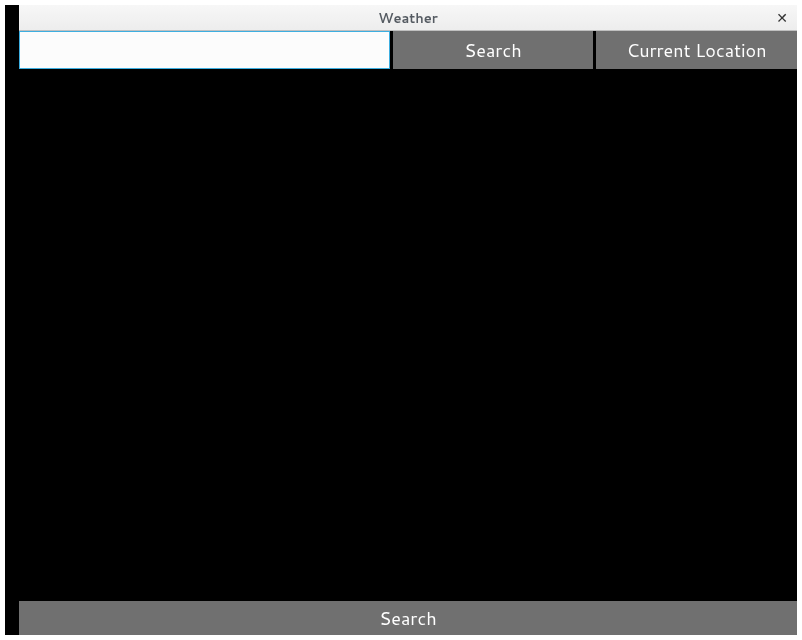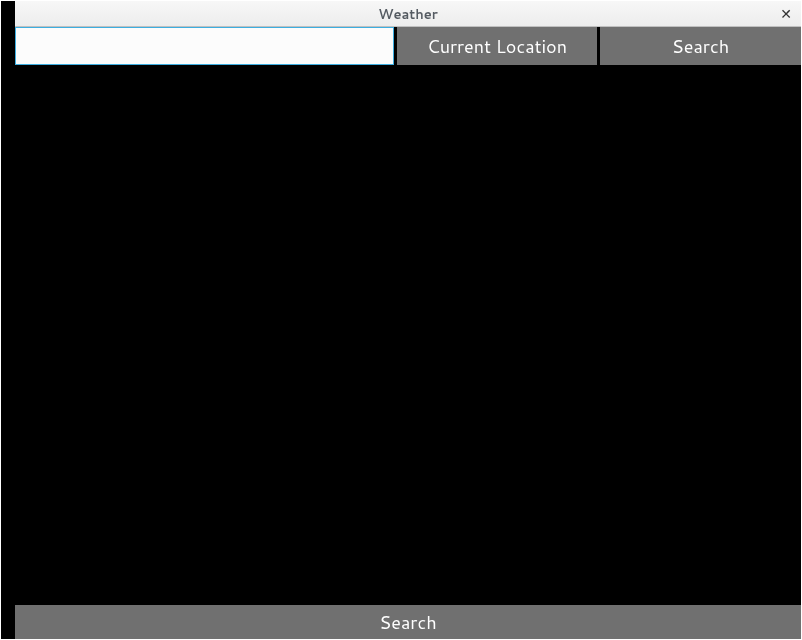--- a/index.html
+++ b/index.html
@@ -12,21 +12,21 @@
       height: 640px;
       font-family: -apple-system, BlinkMacSystemFont, "Segoe UI", Cantarell, sans-serif;
       background: #000;
       overflow: hidden;
     }
     .window {
       width: 100%;
       height: 100%;
       display: flex;
       flex-direction: column;
-      border: 1px solid #ffffff;
+      border: 5px solid #ffffff;
       background: #000;
       padding-left: 14px;
     }
     .titlebar {
       height: 26px;
       background: linear-gradient(to bottom, #f7f7f7, #ededed);
       border-bottom: 1px solid #c0c0c0;
       display: flex;
       align-items: center;
       justify-content: center;
@@ -111,20 +111,20 @@
 </head>
 <body>
 
 <div class="window">
   <div class="titlebar">
     <span class="titlebar-title">Weather</span>
     <span class="titlebar-close">✕</span>
   </div>
   <div class="toolbar">
     <input type="text" class="search-input" autofocus="" value="" style="">
+    <button class="toolbar-button">Search</button>
     <button class="toolbar-button">Current Location</button>
-    <button class="toolbar-button">Search</button>
   </div>
   <div class="content-area"></div>
   <div class="bottom-bar">
     <button class="cancel-button">Search</button>
   </div>
 </div>
 
 </body></html>

